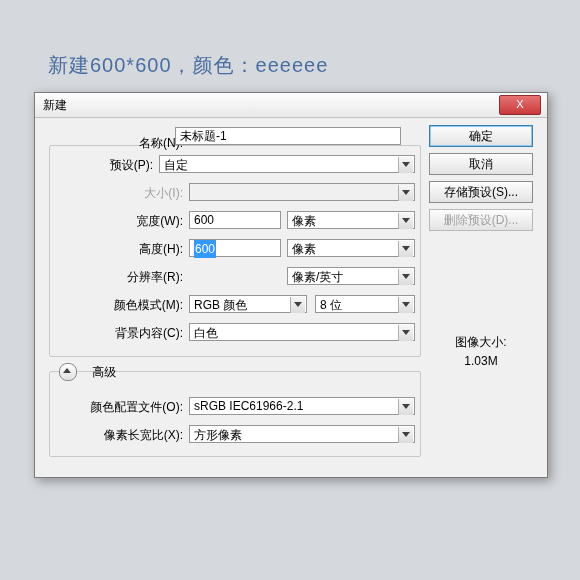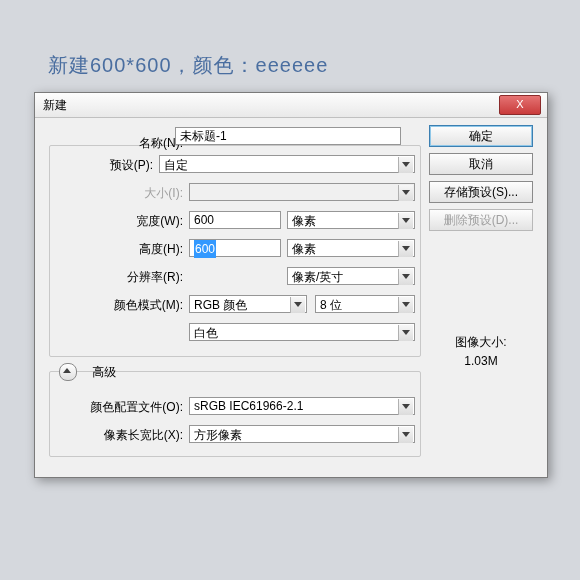--- a/index.html
+++ b/index.html
@@ -79,20 +79,21 @@
     <div class="lbl" style="left:50px;top:174px;width:90px;">颜色模式(M):</div>
     <div class="combo" style="left:146px;top:172px;width:118px;">
       <span class="cv">RGB 颜色</span>
         <div class="dd"></div>
     </div>
     <div class="combo" style="left:272px;top:172px;width:100px;">
       <span class="cv">8 位</span>
         <div class="dd"></div>
     </div>
 
+    <div class="lbl" style="left:50px;top:202px;width:90px;">背景内容(C):</div>
     <div class="combo" style="left:146px;top:200px;width:226px;">
       <span class="cv">白色</span>
         <div class="dd"></div>
     </div>
 
     <div class="advrow" style="left:16px;top:240px;">
       <span class="advbtn"></span>
       <span class="advlabel">高级</span>
     </div>
 

